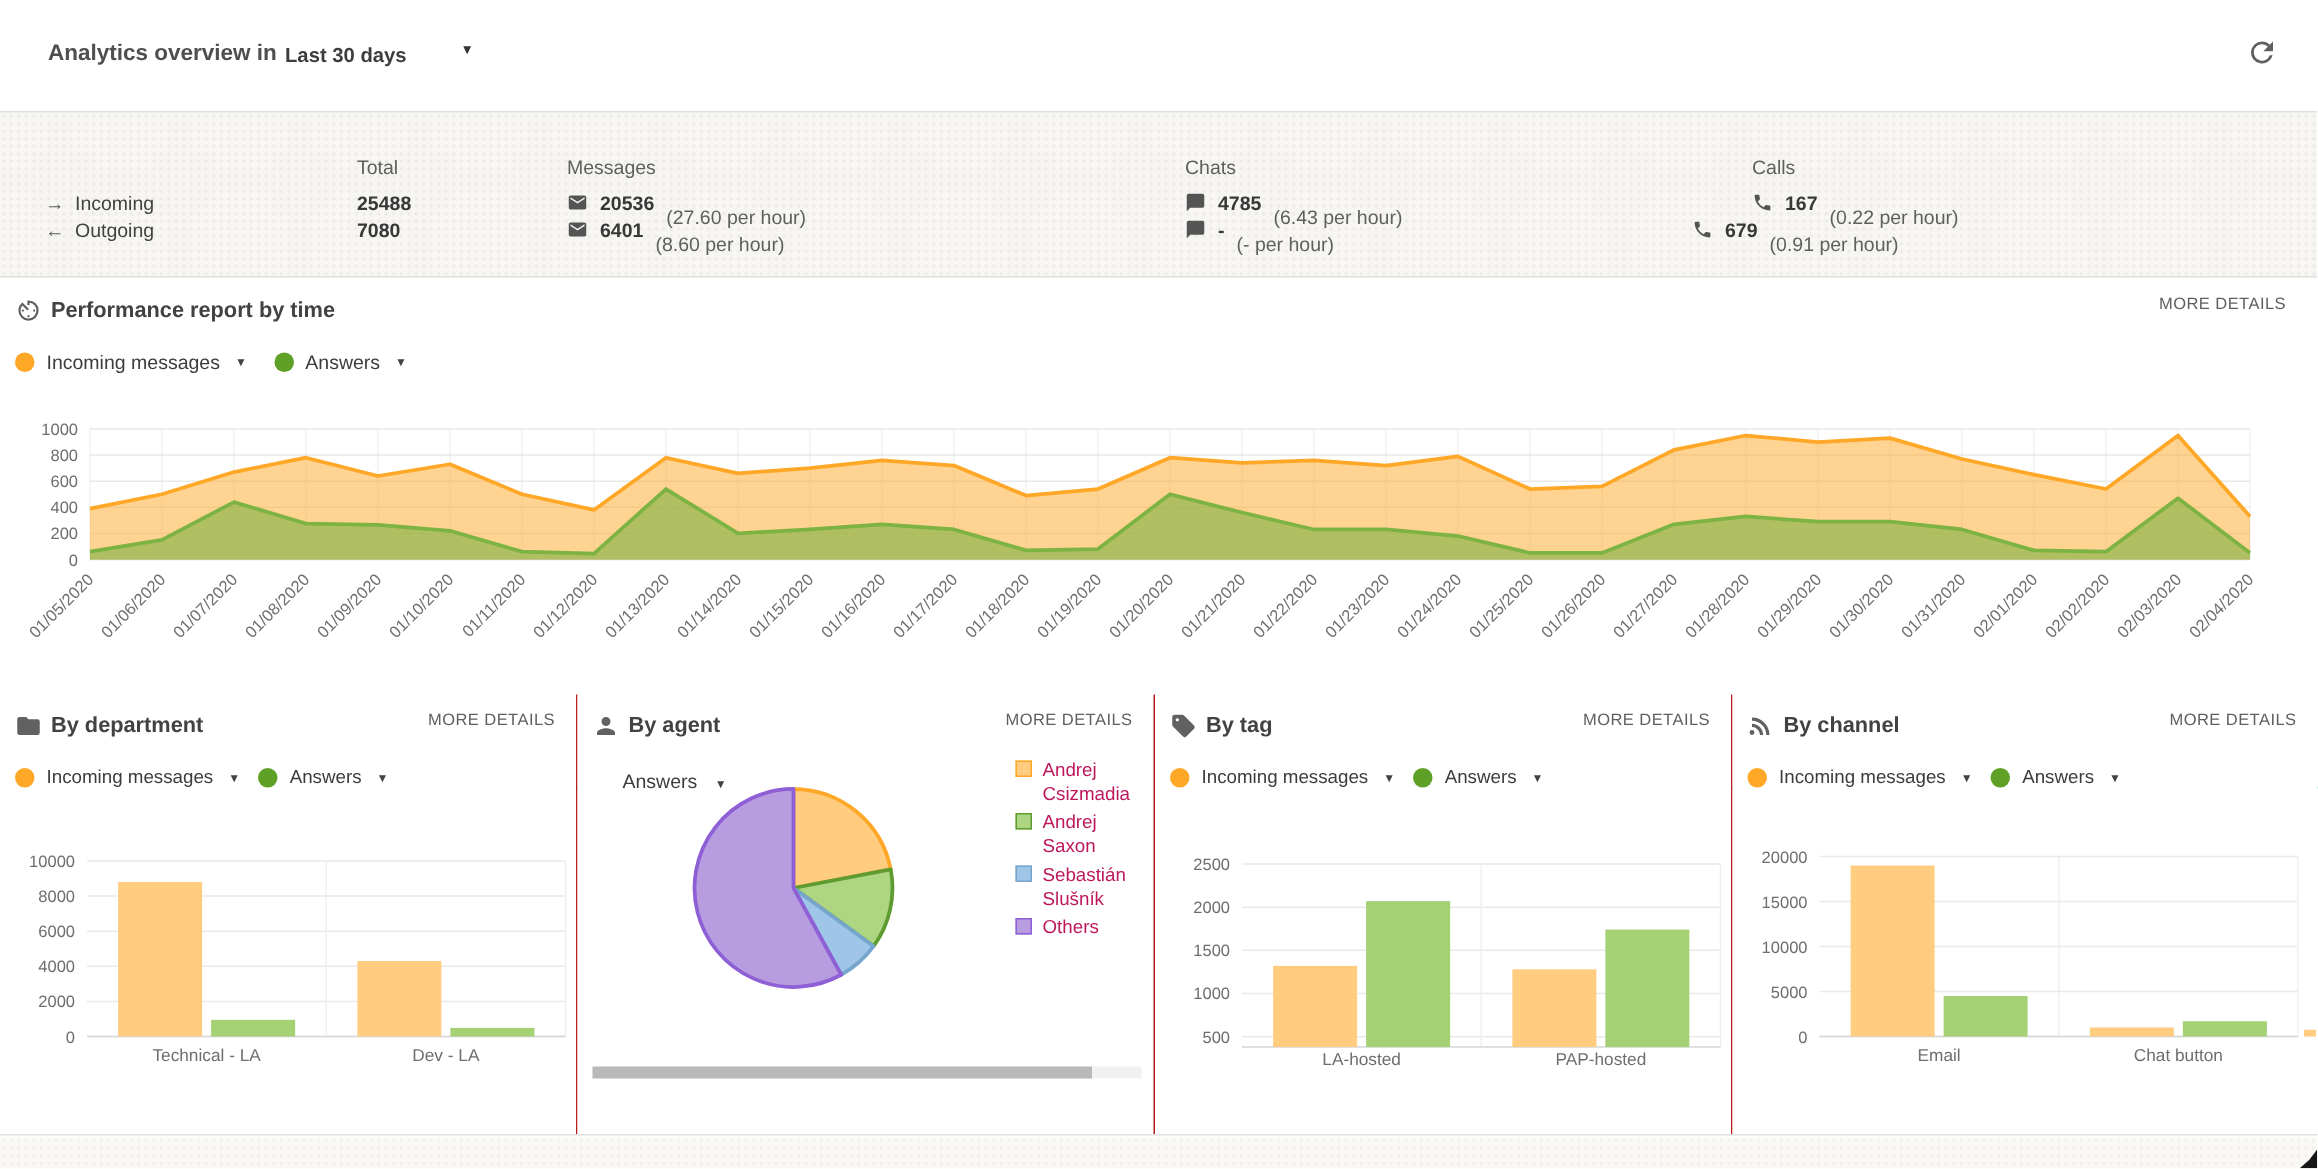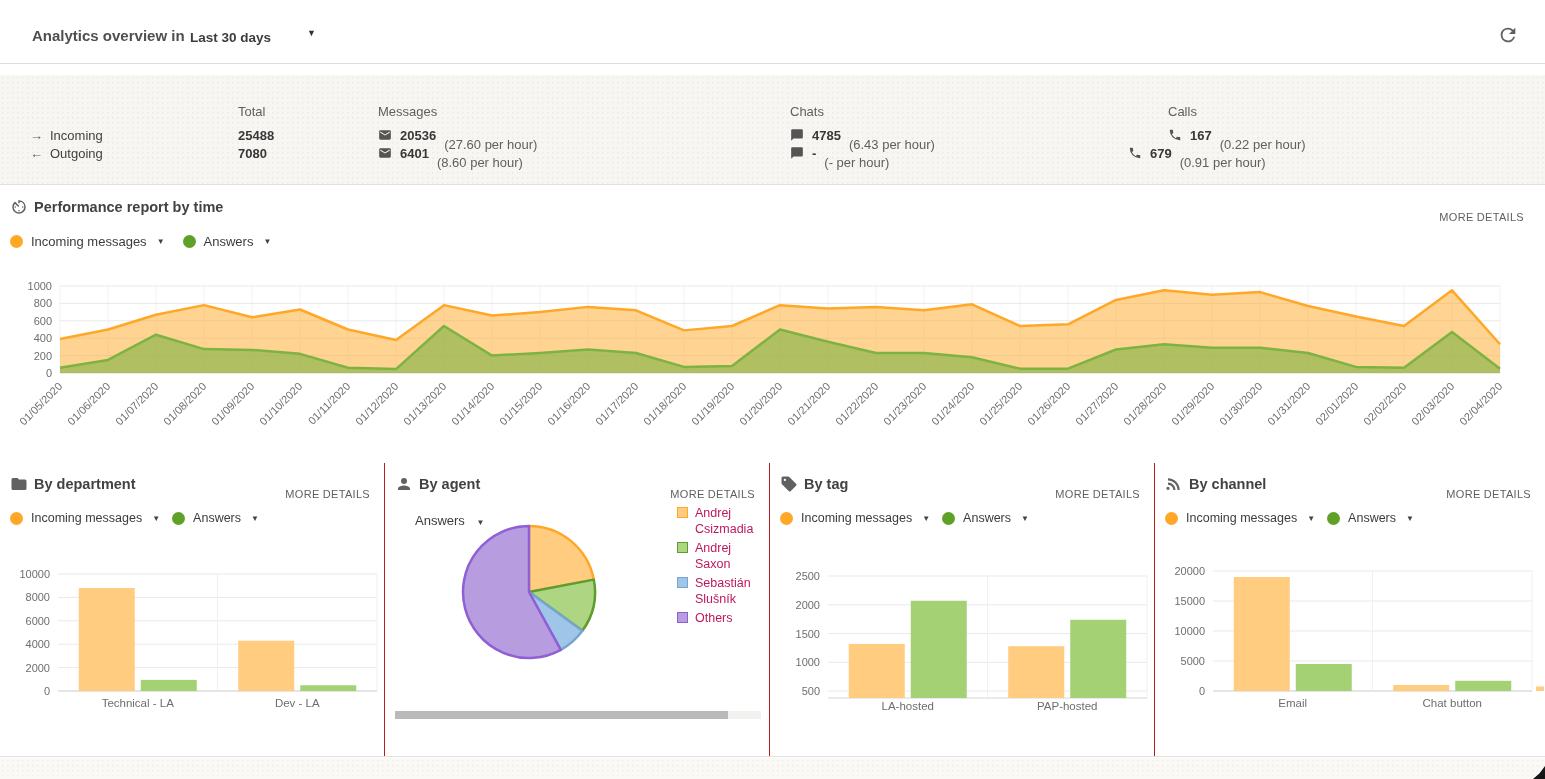--- a/index.html
+++ b/index.html
@@ -1,21 +1,21 @@
 <!DOCTYPE html>
 <html><head>
 <meta charset="utf-8">
 <style>
   * { margin:0; padding:0; box-sizing:border-box; }
   html,body { width:1545px; height:779px; overflow:hidden; }
   body { font-family:"Liberation Sans","DejaVu Sans",sans-serif; background:#fff; color:#424242; }
   .root { position:relative; width:1545px; height:779px; background:#fff; }
 
   
-  .app-header { position:absolute; left:0; top:0; width:100%; height:64px; background:#fff; border-bottom:1px solid #dedede; z-index:5; }
+  .app-header { position:absolute; left:0; top:0; width:100%; height:75px; background:#fff; border-bottom:1px solid #dedede; z-index:5; }
   .app-title { position:absolute; left:32px; top:27px; font-size:15px; font-weight:bold; color:#4f4f4f; }
   .range-select { position:absolute; left:190px; top:28px; cursor:pointer; }
   .range-select .rs-label { font-size:13.5px; font-weight:bold; color:#3d3d3d; }
   .range-caret { position:absolute; left:307px; top:28px; font-size:9px; color:#333; cursor:pointer; }
   .refresh-btn { position:absolute; left:1497px; top:24px; width:22px; height:22px; cursor:pointer; color:#5f5f5f; }
 
   
   .stats-band { position:absolute; left:0; top:75px; width:100%; height:110px;
     background-color:#f7f6f3;
     background-image:radial-gradient(rgba(120,110,90,0.07) 1px, transparent 1px);
@@ -25,21 +25,21 @@
   .stat-row.r1 { top:51px; } .stat-row.r2 { top:69px; }
   .dir-arrow { display:inline-block; width:20px; color:#5d5d5d; font-size:13px; }
   .stat-val { font-weight:bold; color:#383838; }
   .stat-rate { color:#5f5f5f; margin-left:8px;margin-top:19px; }
   .stat-ico { width:14px; height:14px; margin-right:8px; color:#545454; flex:0 0 14px; }
 
   
   .perf-panel { position:absolute; left:0; top:186px; width:100%; height:340px; background:#fff; border-bottom:2px solid #22c55e; }
   .panel-ico { position:absolute; left:10px; top:12px; width:18px; height:18px; color:#616161; }
   .panel-title { position:absolute; left:34px; top:13px; font-size:14.5px; font-weight:bold; color:#424242; }
-  .more-details { position:absolute; top:25px; font-size:11px; color:#5f5f5f; letter-spacing:.3px; cursor:pointer; }
+  .more-details { position:absolute; top:11px; font-size:11px; color:#5f5f5f; letter-spacing:.3px; cursor:pointer; }
   .perf-panel .more-details { right:21px; }
 
   .legend { position:absolute; left:10px; top:48px; display:flex; align-items:center; font-size:13px; color:#3c3c3c; }
   .dot { width:13px; height:13px; border-radius:50%; margin-right:8px; }
   .dot.orange { background:#FFA726; }
   .dot.green { background:#5fa127; }
   .leg-label { cursor:pointer; }
   .caret { font-size:8px; color:#424242; margin-left:10px; margin-right:18px; cursor:pointer; }
 
   svg.chart { position:absolute; display:block; }

